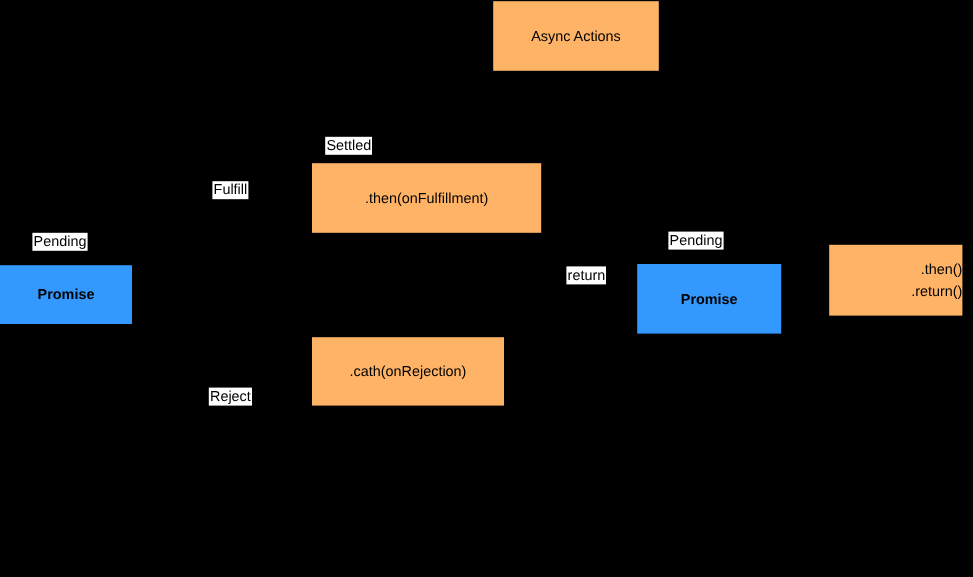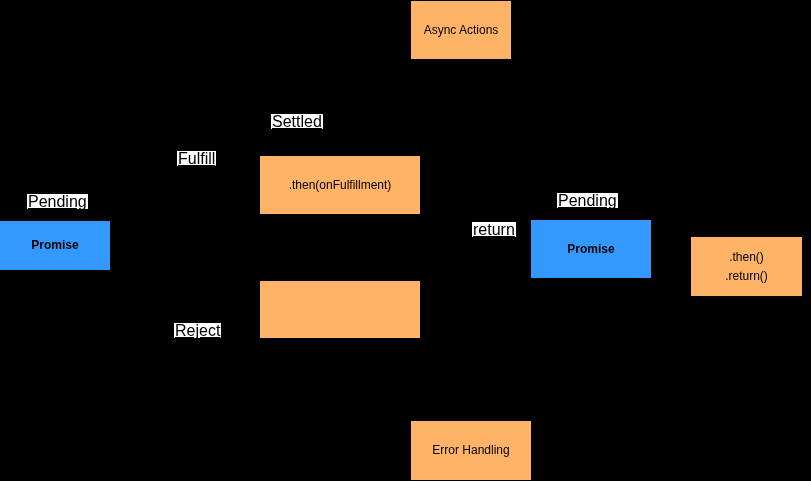--- a/index.html
+++ b/index.html
@@ -29,65 +29,62 @@
     color: var(--text, #000000);
     box-sizing: border-box;
   }
   .node.orange { background: var(--orange, #ffb366); }
   .node.blue   { background: var(--blue, #3399ff); font-weight: bold; align-items: center; }
   .node .line  { display: block; line-height: 19px; white-space: nowrap; }
   .edge-label {
     position: absolute;
     background: var(--label-bg, #ffffff);
     color: var(--text, #000000);
-    font-size: 16px;
+    font-size: 12px;
     line-height: 15px;
     padding: 0 1px;
     white-space: nowrap;
-    text-decoration: underline;
   }
 </style>
 </head>
 <body style="--bg: #000000; --orange: #ffb366; --blue: #3399ff; --label-bg: #ffffff; --text: #000000;">
 
 <div class="canvas">
 
-  <div class="node orange" style="left:411px; top:1px; width:100px; height:58px;">
+  <div class="node orange" style="left:411px; top:1px; width:138px; height:58px;">
     <span class="line">Async Actions</span>
   </div>
 
   <div class="edge-label" style="left:271px; top:114px;">Settled</div>
 
   <div class="edge-label" style="left:177px; top:151px;">Fulfill</div>
 
   <div class="edge-label" style="left:27px; top:194px;">Pending</div>
 
   <div class="edge-label" style="left:174px; top:323px;">Reject</div>
 
   <div class="node blue" style="left:0px; top:221px; width:110px; height:49px;">
     <span class="line">Promise</span>
   </div>
 
-  <div class="node orange" style="left:260px; top:156px; width:160px; height:58px;">
+  <div class="node orange" style="left:260px; top:136px; width:191px; height:58px;">
     <span class="line">.then(onFulfillment)</span>
   </div>
 
   <div class="node orange" style="left:260px; top:281px; width:160px; height:57px;">
+    <span class="line">.cath(onRejection)</span>
   </div>
 
   <div class="edge-label" style="left:557px; top:193px;">Pending</div>
 
   <div class="edge-label" style="left:472px; top:222px;">return</div>
 
   <div class="node blue" style="left:531px; top:220px; width:120px; height:58px;">
     <span class="line">Promise</span>
   </div>
 
-  <div class="node orange" style="left:691px; top:237px; width:111px; height:59px;">
+  <div class="node orange" style="left:691px; top:204px; width:111px; height:59px;align-items:flex-end;">
     <span class="line">.then()</span>
     <span class="line">.return()</span>
   </div>
 
-  <div class="node orange" style="left:411px; top:421px; width:120px; height:59px;">
-    <span class="line">Error Handling</span>
-  </div>
 
 </div>
 
 </body></html>

